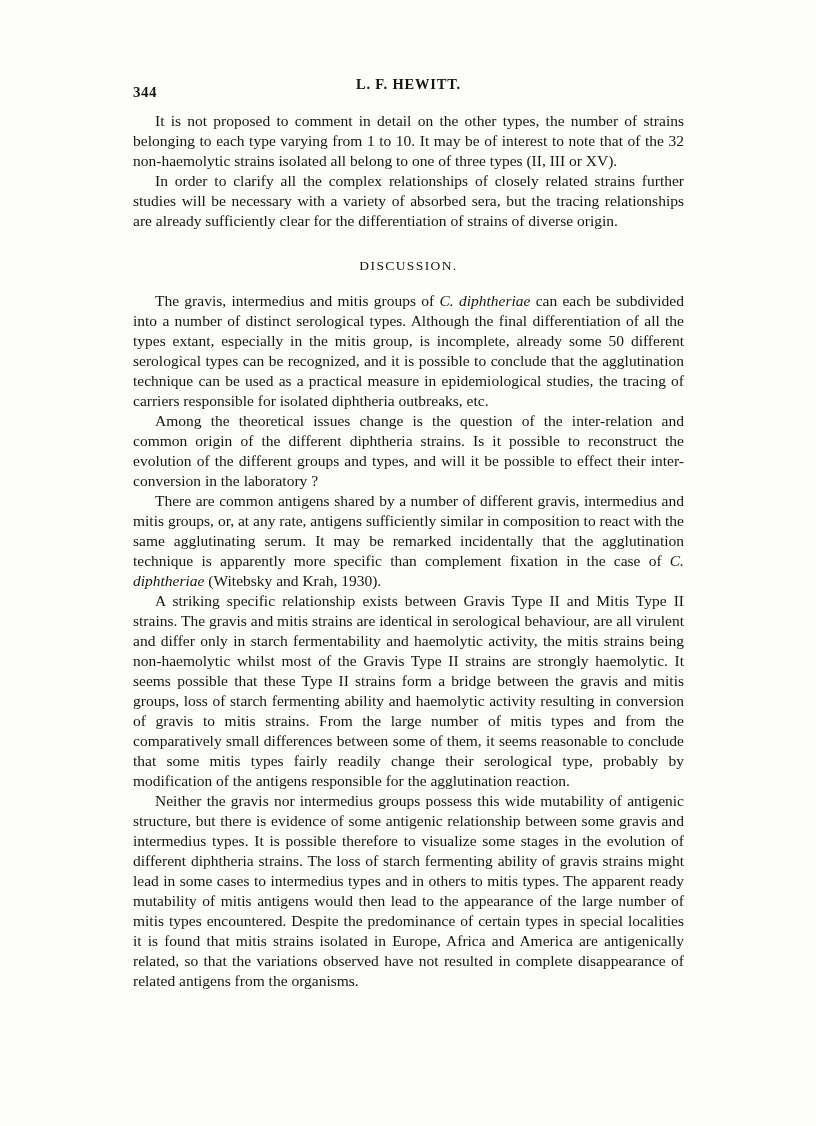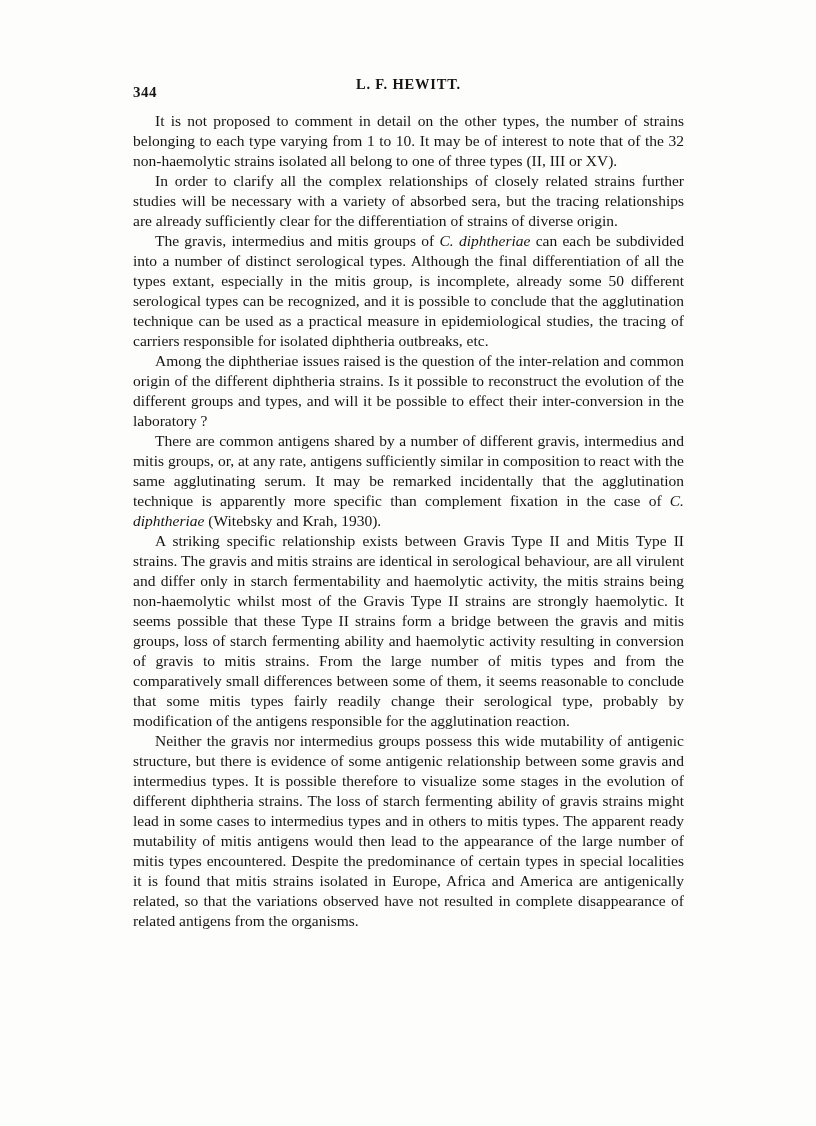--- a/index.html
+++ b/index.html
@@ -68,24 +68,25 @@
     <div class="running-head">L. F. HEWITT.</div>
   </div>
 
   <div class="text-column">
 
     <div>
         <p class="para"><span>It is not proposed to comment in detail on the other types, the number of strains belonging to each type varying from 1 to 10.  It may be of interest to note that of the 32 non-haemolytic strains isolated all belong to one of three types (II, III or XV).</span></p>
         <p class="para"><span>In order to clarify all the complex relationships of closely related strains further studies will be necessary with a variety of absorbed sera, but the tracing relationships are already sufficiently clear for the differentiation of strains of diverse origin.</span></p>
       </div>
 
+    <div class="section-heading">DISCUSSION.</div>
 
     <div>
         <p class="para"><span>The gravis, intermedius and mitis groups of </span><em>C. diphtheriae</em><span> can each be subdivided into a number of distinct serological types.  Although the final differentiation of all the types extant, especially in the mitis group, is incomplete, already some 50 different serological types can be recognized, and it is possible to conclude that the agglutination technique can be used as a practical measure in epidemiological studies, the tracing of carriers responsible for isolated diphtheria outbreaks, etc.</span></p>
-        <p class="para"><span>Among the diphtheriae issues raised is the question of the inter-relation and common origin of the different diphtheria strains.  Is it possible to reconstruct the evolution of the different groups and types, and will it be possible to effect their inter-conversion in the laboratory ?</span></p>
+        <p class="para"><span>Among the theoretical issues change is the question of the inter-relation and common origin of the different diphtheria strains.  Is it possible to reconstruct the evolution of the different groups and types, and will it be possible to effect their inter-conversion in the laboratory ?</span></p>
         <p class="para"><span>There are common antigens shared by a number of different gravis, intermedius and mitis groups, or, at any rate, antigens sufficiently similar in composition to react with the same agglutinating serum.  It may be remarked incidentally that the agglutination technique is apparently more specific than complement fixation in the case of </span><em>C. diphtheriae</em><span> (Witebsky and Krah, 1930).</span></p>
         <p class="para"><span>A striking specific relationship exists between Gravis Type II and Mitis Type II strains.  The gravis and mitis strains are identical in serological behaviour, are all virulent and differ only in starch fermentability and haemolytic activity, the mitis strains being non-haemolytic whilst most of the Gravis Type II strains are strongly haemolytic.  It seems possible that these Type II strains form a bridge between the gravis and mitis groups, loss of starch fermenting ability and haemolytic activity resulting in conversion of gravis to mitis strains.  From the large number of mitis types and from the comparatively small differences between some of them, it seems reasonable to conclude that some mitis types fairly readily change their serological type, probably by modification of the antigens responsible for the agglutination reaction.</span></p>
         <p class="para"><span>Neither the gravis nor intermedius groups possess this wide mutability of antigenic structure, but there is evidence of some antigenic relationship between some gravis and intermedius types.  It is possible therefore to visualize some stages in the evolution of different diphtheria strains.  The loss of starch fermenting ability of gravis strains might lead in some cases to intermedius types and in others to mitis types.  The apparent ready mutability of mitis antigens would then lead to the appearance of the large number of mitis types encountered.  Despite the predominance of certain types in special localities it is found that mitis strains isolated in Europe, Africa and America are antigenically related, so that the variations observed have not resulted in complete disappearance of related antigens from the organisms.</span></p>
       </div>
 
   </div>
 
 </div>
 
 </body></html>

